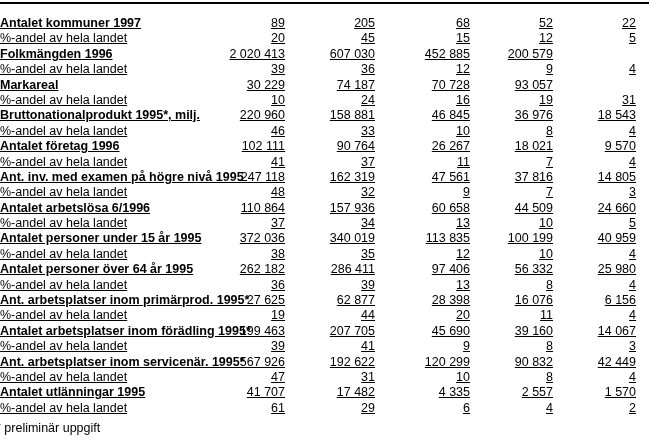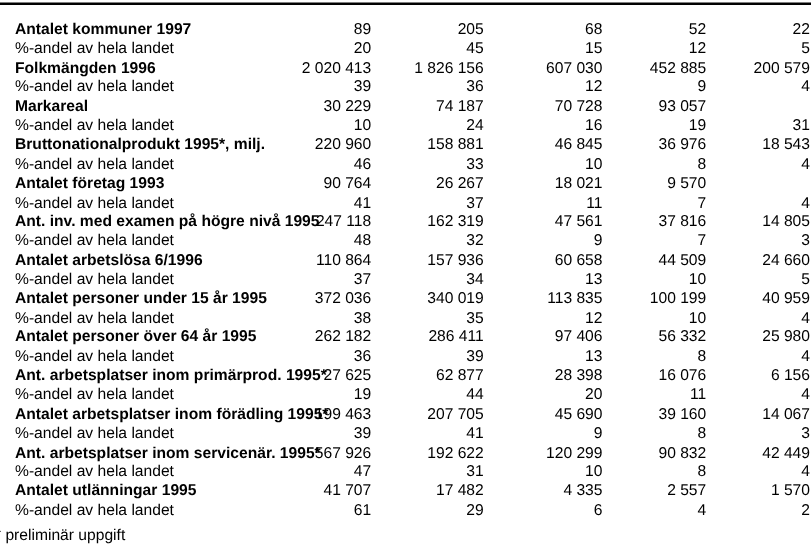--- a/index.html
+++ b/index.html
@@ -19,22 +19,23 @@
     position: absolute;
     top: 2px;
     left: 0;
     width: 649px;
     height: 2px;
     background: #000000;
   }
   .stat-table {
     position: absolute;
     top: 16px;
-    left: 12px;
+    left: 0;
     width: 636px;
+    text-decoration: underline;
   }
   .row {
     display: grid;
     grid-template-columns: 200px 85px 90px 95px 83px 83px;
     height: 15.4px;
     line-height: 15.4px;
   }
   .cell {
     font-size: 12.5px;
     white-space: nowrap;
@@ -78,21 +79,20 @@
     <span class="cell num">20</span>
     <span class="cell num">45</span>
     <span class="cell num">15</span>
     <span class="cell num">12</span>
     <span class="cell num">5</span>
   </div>
 
   <div class="row main">
     <span class="cell label">Folkmängden 1996</span>
     <span class="cell num">2 020 413</span>
-    <span class="cell num">1 826 156</span>
     <span class="cell num">607 030</span>
     <span class="cell num">452 885</span>
     <span class="cell num">200 579</span>
   </div>
 
   <div class="row sub">
     <span class="cell label">%-andel av hela landet</span>
     <span class="cell num">39</span>
     <span class="cell num">36</span>
     <span class="cell num">12</span>
@@ -129,21 +129,22 @@
   <div class="row sub">
     <span class="cell label">%-andel av hela landet</span>
     <span class="cell num">46</span>
     <span class="cell num">33</span>
     <span class="cell num">10</span>
     <span class="cell num">8</span>
     <span class="cell num">4</span>
   </div>
 
   <div class="row main">
-    <span class="cell label">Antalet företag 1993</span>
+    <span class="cell label">Antalet företag 1996</span>
+    <span class="cell num">102 111</span>
     <span class="cell num">90 764</span>
     <span class="cell num">26 267</span>
     <span class="cell num">18 021</span>
     <span class="cell num">9 570</span>
   </div>
 
   <div class="row sub">
     <span class="cell label">%-andel av hela landet</span>
     <span class="cell num">41</span>
     <span class="cell num">37</span>

